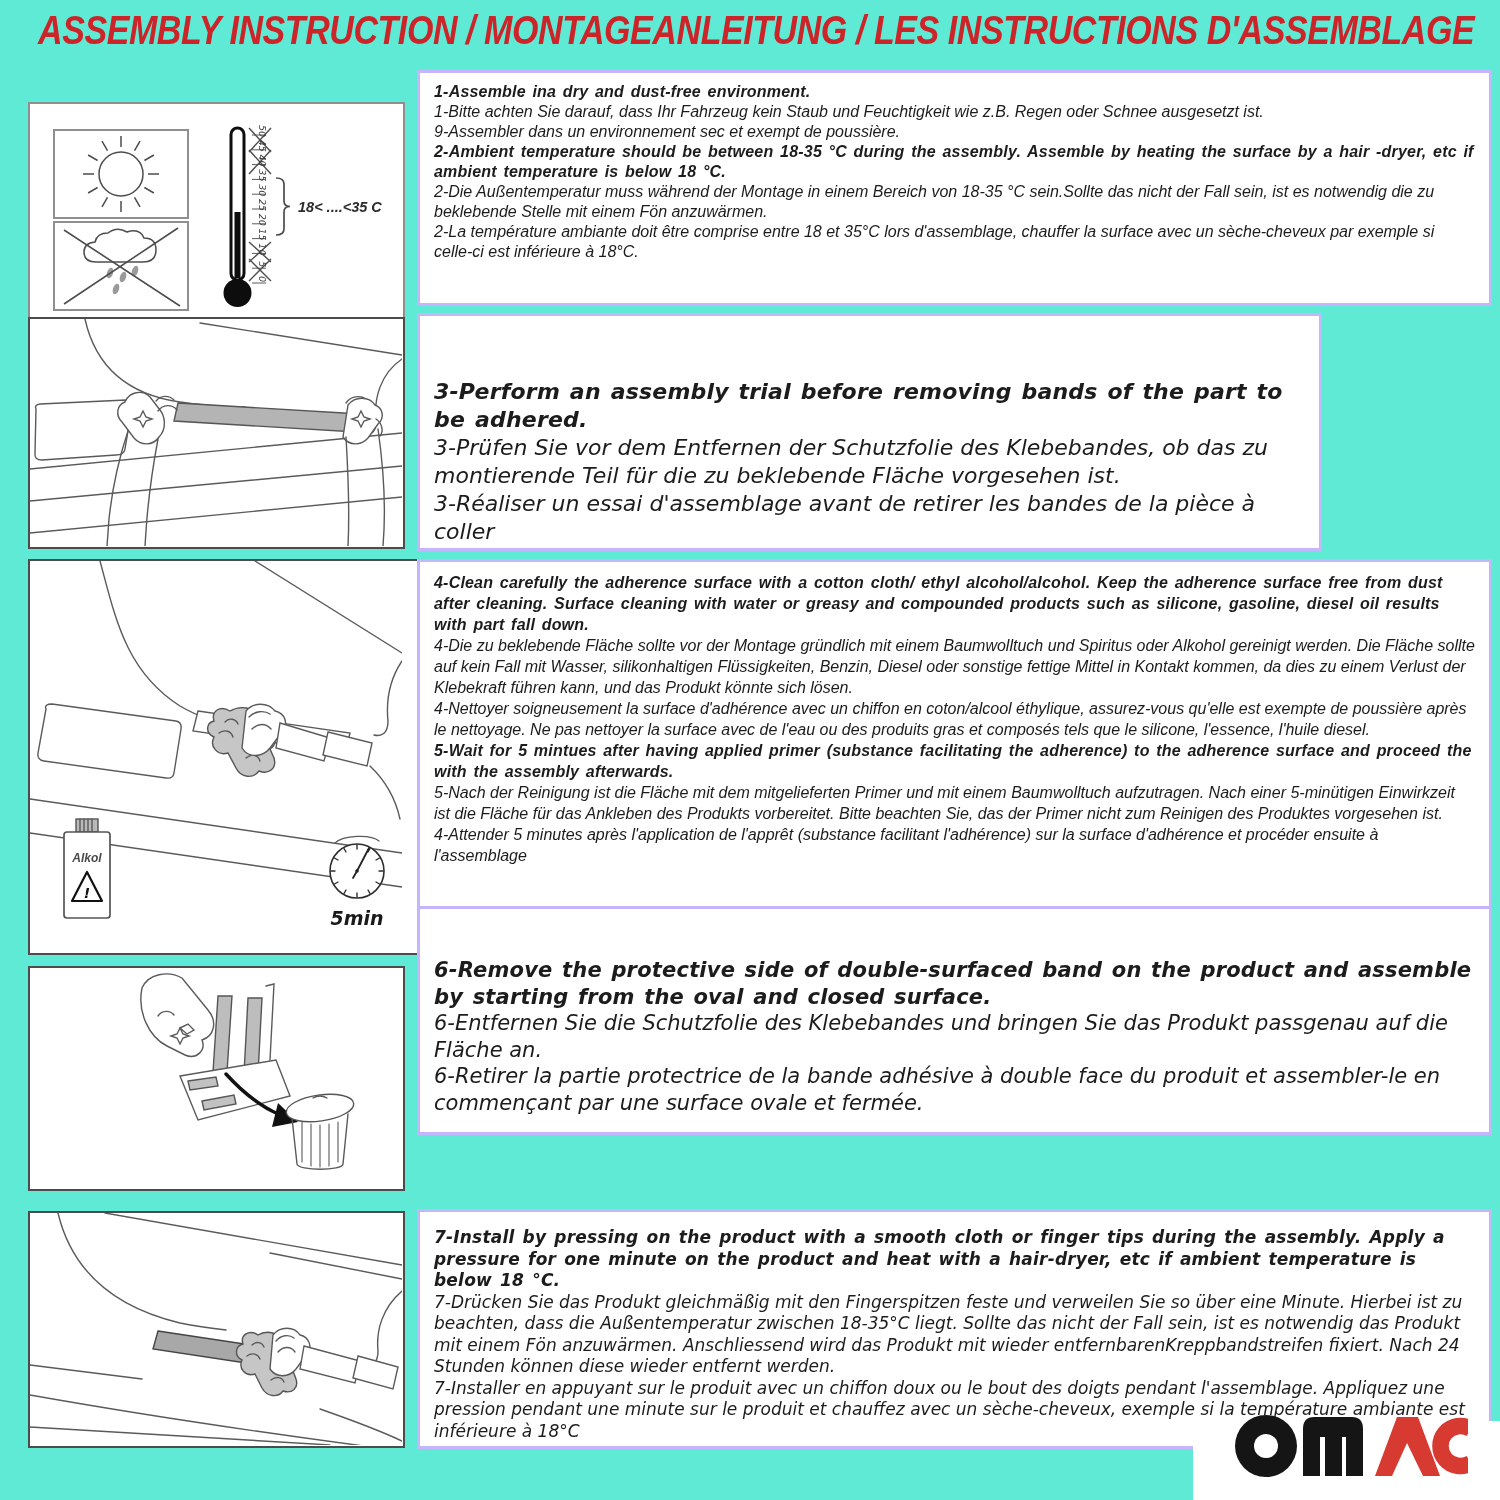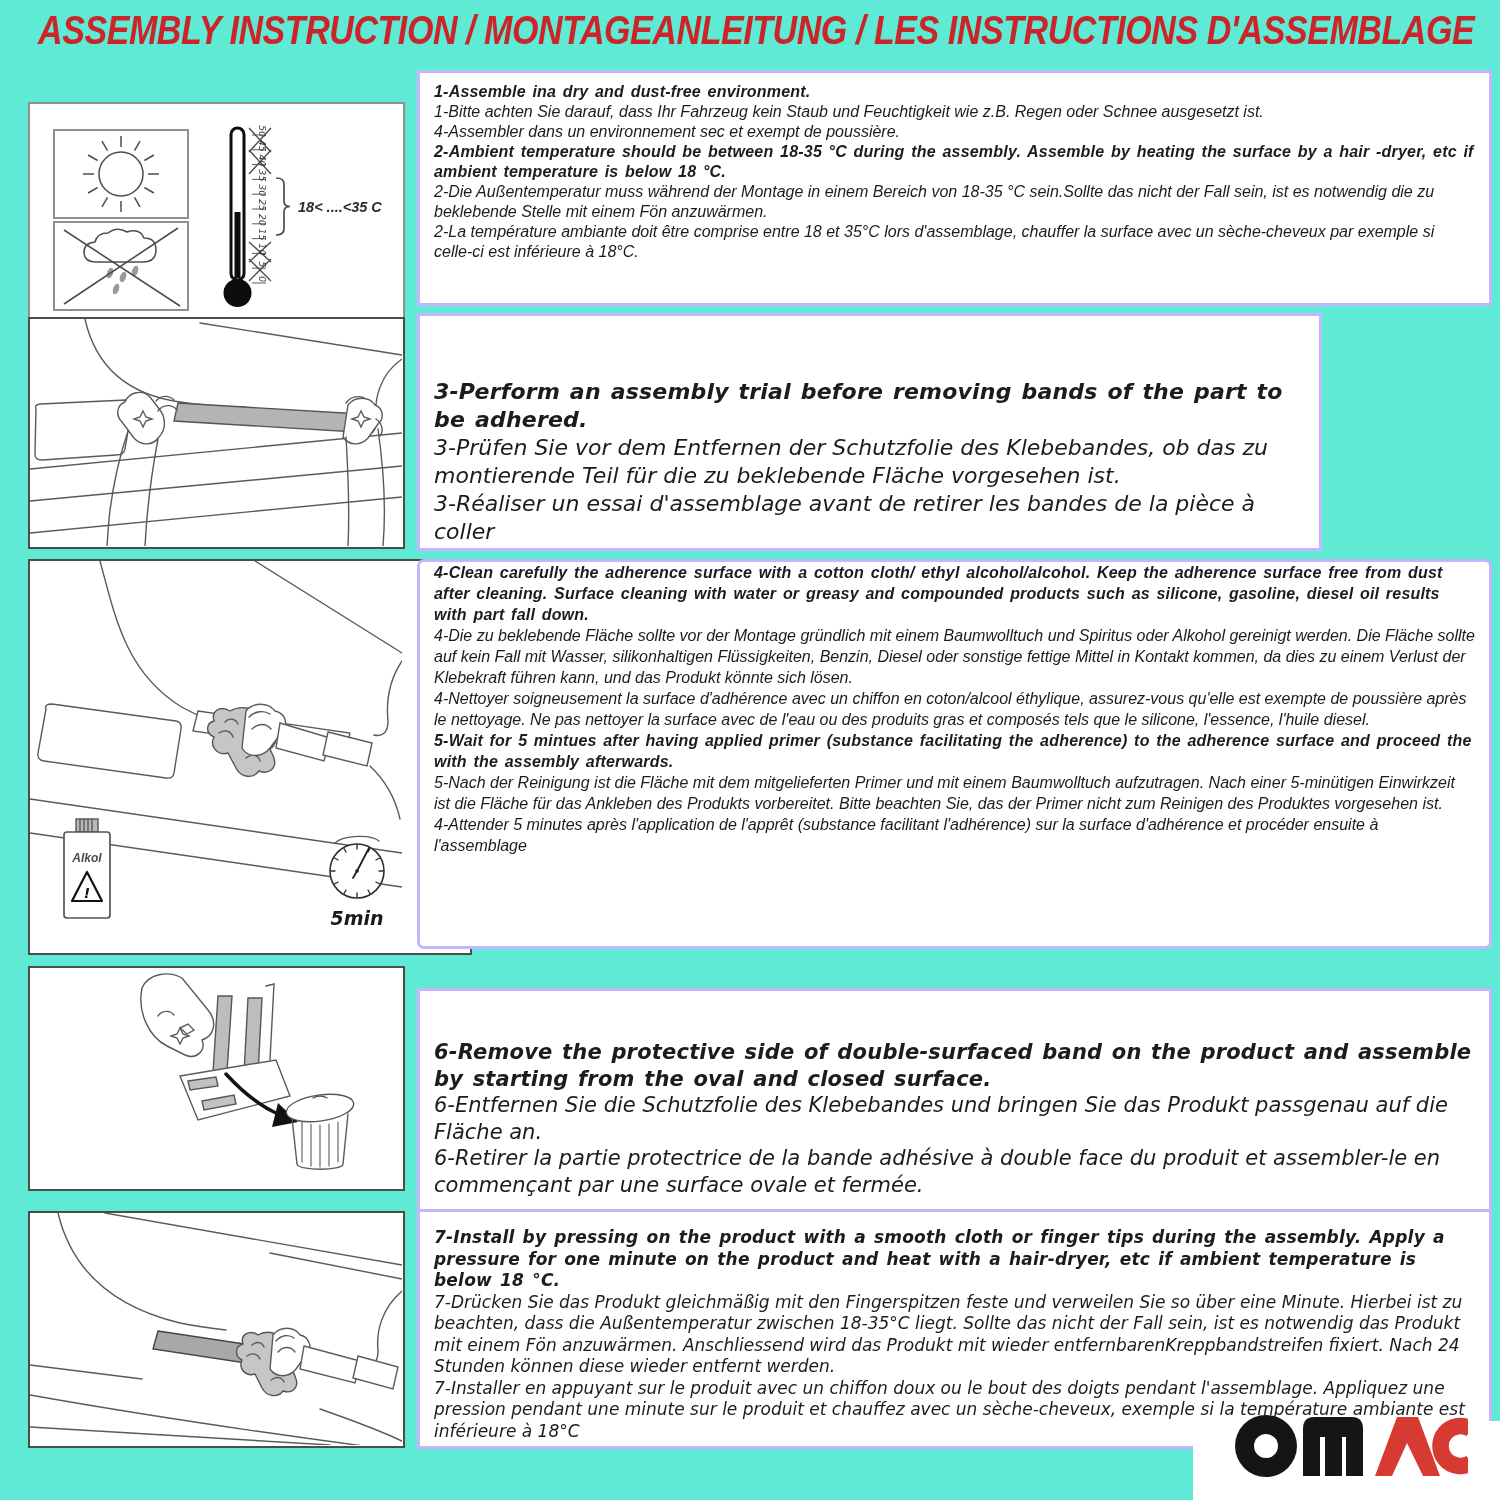--- a/index.html
+++ b/index.html
@@ -13,23 +13,23 @@
   .txt p{margin:0;}
   .b{font-weight:700;letter-spacing:0.2px;word-spacing:2px;}
   .gap{margin-top:15px;}
   
   .r1f{left:28px;top:70px;width:377px;height:226px;border:2px solid #8f8f8f;margin-top:32px;}
   .r1t{left:417px;top:70px;width:1075px;height:236px;padding:9px 14px;font-size:16px;line-height:20px;}
   .r2f{left:28px;top:317px;width:377px;height:232px;}
   .r2t{left:417px;top:313px;width:905px;height:238px;padding:62px 14px 0;
        font-family:"DejaVu Sans",sans-serif;font-size:22px;line-height:28px;}
   .r3f{left:28px;top:559px;width:444px;height:396px;}
-  .r3t{left:417px;top:559px;width:1075px;height:390px;padding:0 14px;font-size:16px;line-height:21px;border-radius:7px;}
+  .r3t{left:417px;top:559px;width:1075px;height:390px;padding:10px 14px;font-size:16px;line-height:21px;}
   .r4f{left:28px;top:966px;width:377px;height:225px;}
-  .r4t{left:417px;top:988px;width:1075px;height:229px;padding:48px 14px 0;
+  .r4t{left:417px;top:906px;width:1075px;height:229px;padding:48px 14px 0;
        font-family:"DejaVu Sans",sans-serif;font-size:21px;line-height:26.5px;}
   .r5f{left:28px;top:1211px;width:377px;height:237px;}
   .r5t{left:417px;top:1209px;width:1075px;height:240px;padding:15px 14px;
        font-family:"DejaVu Sans",sans-serif;font-size:17px;line-height:21.5px;}
   .art{display:block;}
   .logo-mask{position:absolute;left:1193px;top:1421px;width:307px;height:79px;background:#fff;}
   .logo{position:absolute;left:1235px;top:1413px;}
 </style>
 </head>
 <body>
@@ -87,21 +87,21 @@
 
           <path d="M246,74 Q254,74 254,80 L254,97 Q254,102.5 260,102.5 Q254,102.5 254,108 L254,125 Q254,131 246,131" stroke="#4d4d4d" stroke-width="1.7"></path>
           <text x="268" y="108" font-family="Liberation Sans, sans-serif" font-size="14.5" font-weight="bold" fill="#2b2b2b" stroke="none">18&lt; ....&lt;35 C</text>
         </g>
       </g>
     </svg>
   </div>
   <div class="txt r1t">
     <p class="b">1-Assemble ina dry and dust-free environment.</p>
     <p>1-Bitte achten Sie darauf, dass Ihr Fahrzeug kein Staub und Feuchtigkeit wie z.B. Regen oder Schnee ausgesetzt ist.</p>
-    <p>4-Assembler dans un environnement sec et exempt de poussière.</p>
+    <p>9-Assembler dans un environnement sec et exempt de poussière.</p>
     <p class="b gap">2-Ambient temperature should be between 18-35 °C  during the assembly. Assemble by heating the surface by a hair -dryer, etc if ambient temperature is below 18 °C.</p>
     <p>2-Die Außentemperatur muss während der Montage in einem Bereich von 18-35 °C  sein.Sollte das nicht der Fall sein, ist es notwendig die zu beklebende Stelle mit einem Fön anzuwärmen.</p>
     <p>2-La température ambiante doit être comprise entre 18 et 35°C lors d'assemblage, chauffer la surface avec un sèche-cheveux par exemple si celle-ci est inférieure à 18°C.</p>
   </div>
 
   <div class="fig r2f">
     <svg class="art" width="372" height="227" viewBox="0 0 372 227">
       <g stroke="#5a5a5a" stroke-width="1.4" fill="none" stroke-linecap="round">
         <path d="M55,0 C65,45 95,75 150,83 C175,87 195,88 215,88"></path>
         <path d="M170,4 L372,36"></path>

